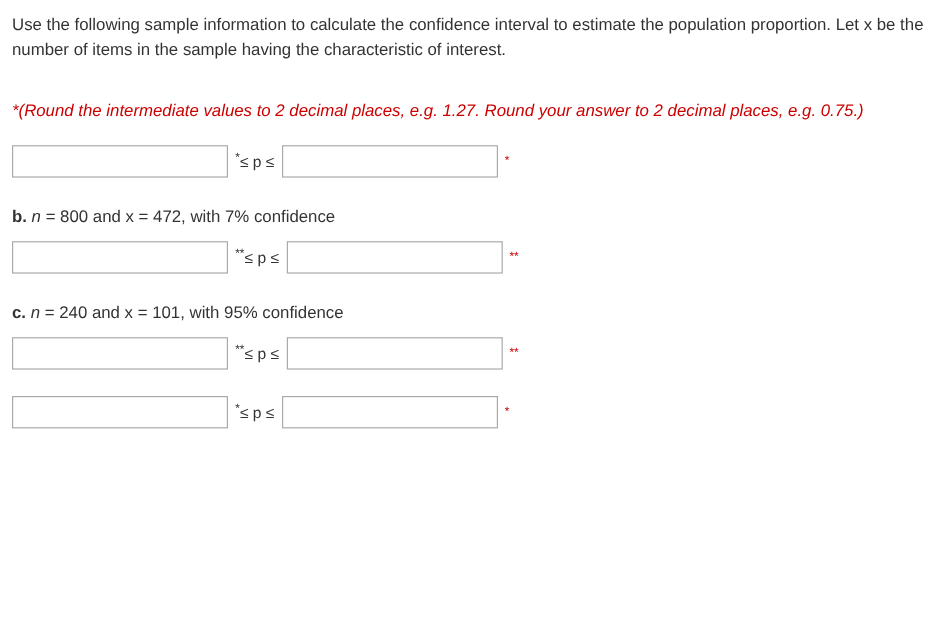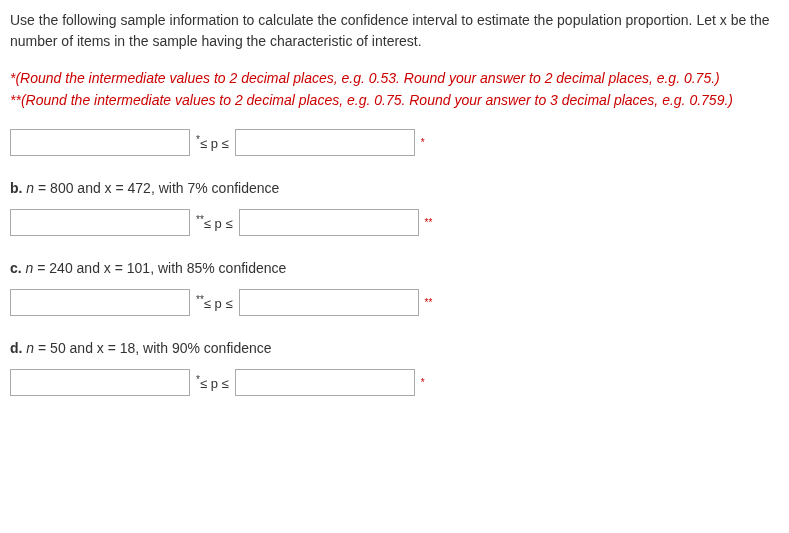--- a/index.html
+++ b/index.html
@@ -5,21 +5,21 @@
   * { box-sizing: border-box; }
   body {
     margin: 0;
     padding: 10px;
     font-family: Arial, Helvetica, sans-serif;
     font-size: 14px;
     color: #333;
     line-height: 1.5;
     width: 789px;
   }
-  .intro { margin-bottom: 16px; }
+  .intro { margin-bottom: 30px; }
   .rounding { color: #c00; font-style: italic; margin-bottom: 18px; }
   .rounding div { margin-bottom: 1px; }
   .part { margin-bottom: 22px; }
   .part-label { font-weight: bold; }
   .row { margin-top: 10px; display: flex; align-items: center; }
   .txt-input {
     width: 180px;
     height: 27px;
     border: 1px solid #aaa;
     padding: 2px 4px;
@@ -33,22 +33,21 @@
   .sep sup { font-size: 10px; }
   .star { color: #c00; margin-left: 6px; font-size: 10px; vertical-align: top; }
   .ital { font-style: italic; }
 </style>
 </head>
 <body>
 
 <div class="intro">Use the following sample information to calculate the confidence interval to estimate the population proportion. Let x be the number of items in the sample having the characteristic of interest.</div>
 
 <div class="rounding">
-  <div>*(Round the intermediate values to 2 decimal places, e.g. 0.53. Round your answer to 2 decimal places, e.g. 0.75.)</div>
-  <div>**(Round the intermediate values to 2 decimal places, e.g. 0.75. Round your answer to 3 decimal places, e.g. 0.759.)</div>
+  <div>*(Round the intermediate values to 2 decimal places, e.g. 1.27. Round your answer to 2 decimal places, e.g. 0.75.)</div>
 </div>
 
 <div class="part">
   <div class="row">
     <input type="text" class="txt-input" style="">
     <span class="sep"><sup>*</sup><span>≤ p ≤</span></span>
     <input type="text" class="txt-input" style="">
     <span class="star">*</span>
   </div>
 </div>
@@ -62,34 +61,30 @@
     <input type="text" class="txt-input" style="">
     <span class="sep"><sup>**</sup><span>≤ p ≤</span></span>
     <input type="text" class="txt-input" style="">
     <span class="star">**</span>
   </div>
 </div>
 
 <div class="part">
   <div>
     <span class="part-label">c.</span>
-    <span class="ital">n</span><span> = 240 and x = 101, with 85% confidence</span>
+    <span class="ital">n</span><span> = 240 and x = 101, with 95% confidence</span>
   </div>
   <div class="row">
     <input type="text" class="txt-input" style="">
     <span class="sep"><sup>**</sup><span>≤ p ≤</span></span>
     <input type="text" class="txt-input" style="">
     <span class="star">**</span>
   </div>
 </div>
 
 <div class="part">
-  <div>
-    <span class="part-label">d.</span>
-    <span class="ital">n</span><span> = 50 and x = 18, with 90% confidence</span>
-  </div>
   <div class="row">
     <input type="text" class="txt-input" style="">
     <span class="sep"><sup>*</sup><span>≤ p ≤</span></span>
     <input type="text" class="txt-input" style="">
     <span class="star">*</span>
   </div>
 </div>
 
 </body></html>

